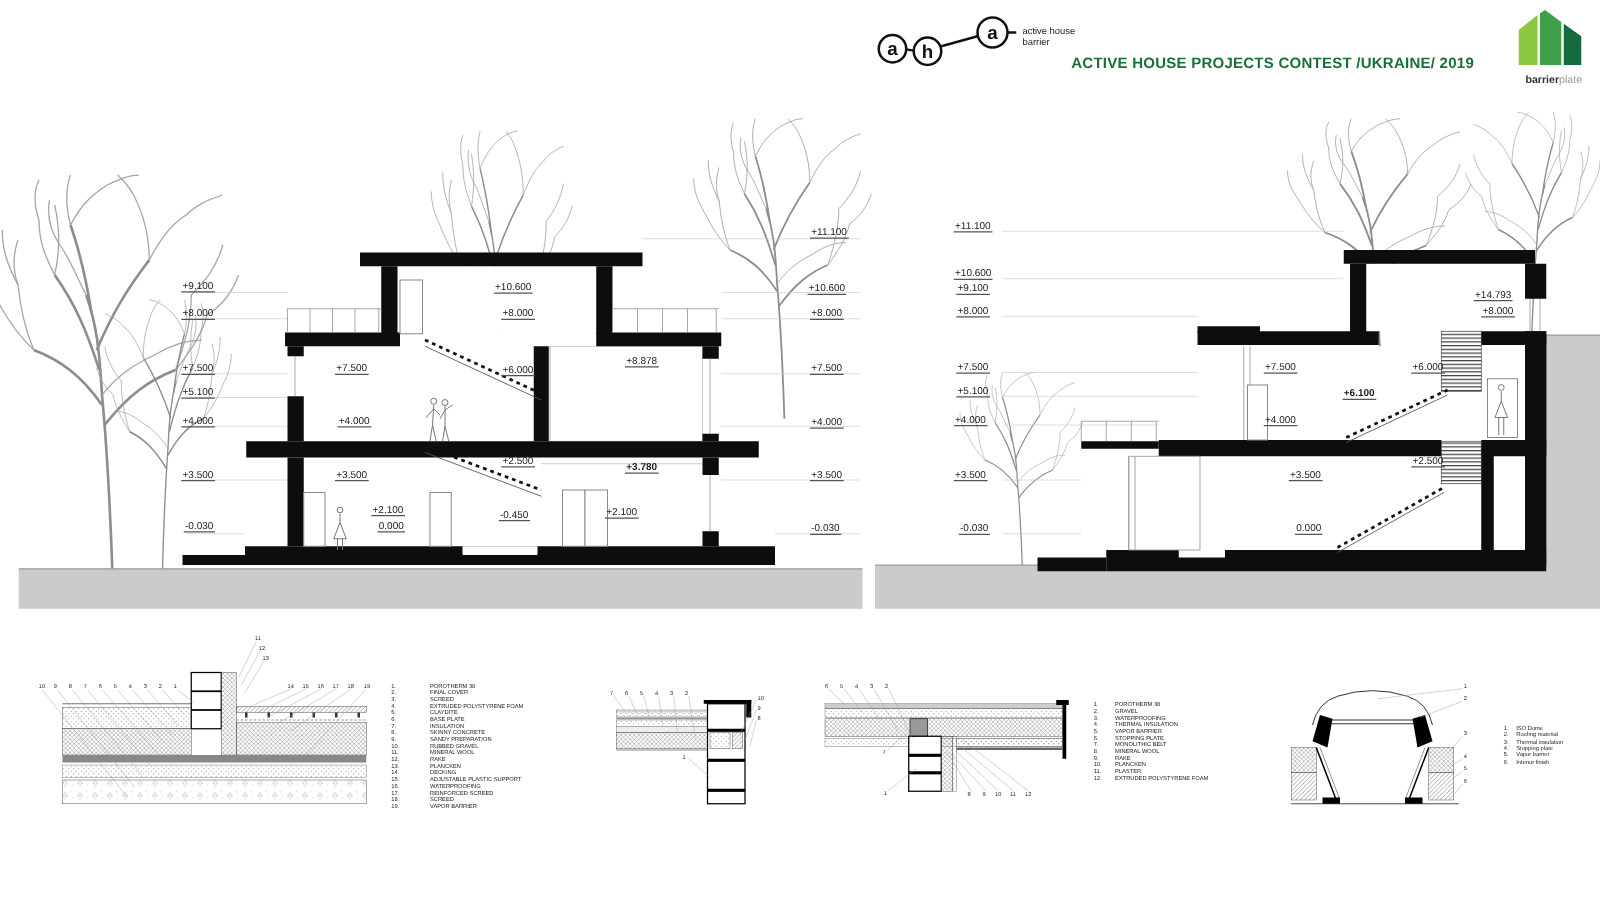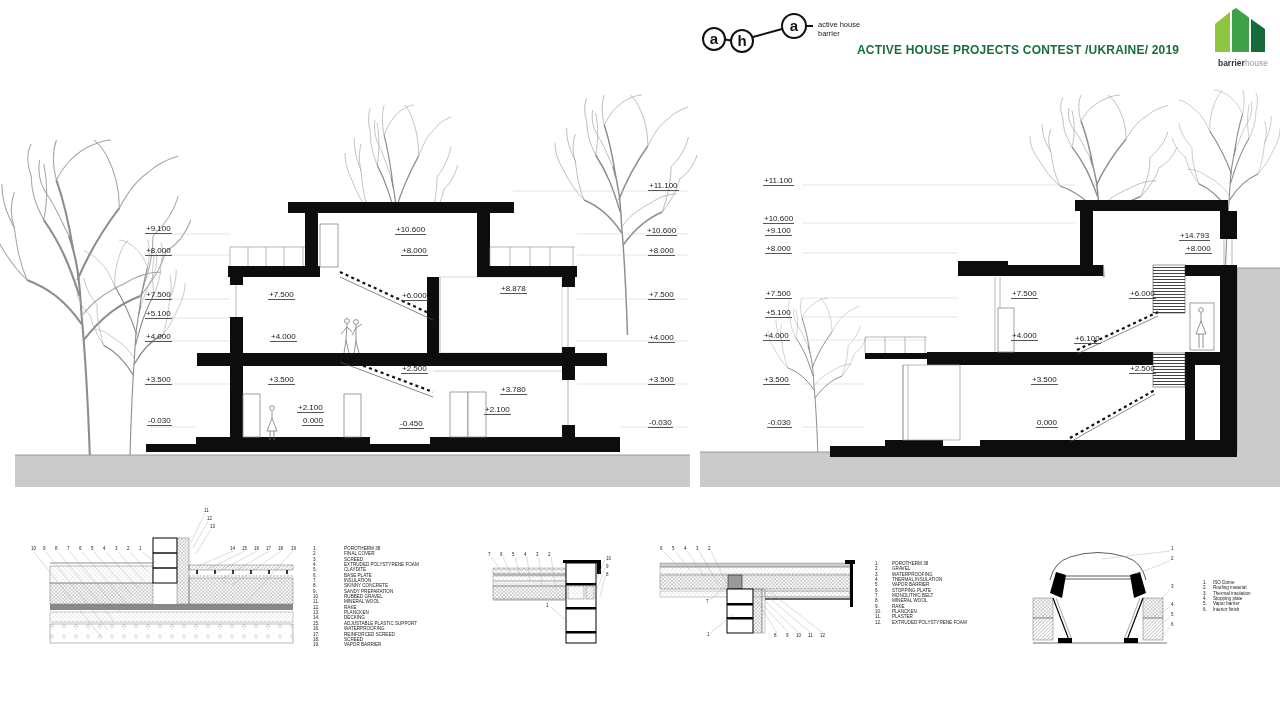--- a/index.html
+++ b/index.html
@@ -419,43 +419,43 @@
   </div>
 
   <div class="contest">ACTIVE HOUSE  PROJECTS CONTEST /UKRAINE/  2019</div>
 
   <svg class="brandlogo" width="60" height="50" viewBox="0 0 60 50">
     <polygon points="2,16 17,4 17,44 2,44" fill="#8DC63F"></polygon>
     <polygon points="19,2.5 23,0 36,9.5 36,44 19,44" fill="#3FA04A"></polygon>
     <polygon points="38,11 52,21 52,44 38,44" fill="#156B3B"></polygon>
   </svg>
   <div class="brandname">
-    <span class="b">barrier</span><span class="l">house</span>
+    <span class="b">barrier</span><span class="l">plate</span>
   </div>
 
   <div class="pts elev">
       <span style="left: 145px; top: 225px;">+9.100</span>
       <span style="left: 145px; top: 247px;">+8.000</span>
       <span style="left: 145px; top: 291px;">+7.500</span>
       <span style="left: 145px; top: 310px;">+5.100</span>
       <span style="left: 145px; top: 333px;">+4.000</span>
       <span style="left: 145px; top: 376px;">+3.500</span>
       <span style="left: 147px; top: 417px;">-0.030</span>
       <span style="left: 268px; top: 291px;">+7.500</span>
       <span style="left: 270px; top: 333px;">+4.000</span>
       <span style="left: 268px; top: 376px;">+3.500</span>
       <span style="left: 297px; top: 404px;">+2.100</span>
       <span style="left: 302px; top: 417px;">0.000</span>
       <span style="left: 395px; top: 226px;">+10.600</span>
       <span style="left: 401px; top: 247px;">+8.000</span>
       <span style="left: 401px; top: 292px;">+6.000</span>
       <span style="left: 401px; top: 365px;">+2.500</span>
-      <span style="left: 399px; top: 420px; text-align: center;">-0.450</span>
+      <span style="left: 399px; top: 408px; text-align: center;">-0.450</span>
       <span style="left: 500px; top: 285px;">+8.878</span>
-      <span style="left: 500px; top: 386px;">+3.780</span>
+      <span style="left: 500px; top: 370px; font-weight: bold;">+3.780</span>
       <span style="left: 484px; top: 406px;">+2.100</span>
       <span style="left: 648px; top: 182px;">+11.100</span>
       <span style="left: 646px; top: 227px;">+10.600</span>
       <span style="left: 648px; top: 247px;">+8.000</span>
       <span style="left: 648px; top: 291px;">+7.500</span>
       <span style="left: 648px; top: 334px;">+4.000</span>
       <span style="left: 648px; top: 376px;">+3.500</span>
       <span style="left: 648px; top: 419px;">-0.030</span>
     </div>
   <div class="pts elev">
@@ -463,21 +463,21 @@
       <span style="left: 763px; top: 215px;">+10.600</span>
       <span style="left: 765px; top: 227px;">+9.100</span>
       <span style="left: 765px; top: 245px;">+8.000</span>
       <span style="left: 765px; top: 290px;">+7.500</span>
       <span style="left: 765px; top: 309px;">+5.100</span>
       <span style="left: 763px; top: 332px;">+4.000</span>
       <span style="left: 763px; top: 376px;">+3.500</span>
       <span style="left: 767px; top: 419px;">-0.030</span>
       <span style="left: 1011px; top: 290px;">+7.500</span>
       <span style="left: 1011px; top: 332px;">+4.000</span>
-      <span style="left: 1074px; top: 335px;">+6.100</span>
+      <span style="left: 1074px; top: 311px; font-weight: bold;">+6.100</span>
       <span style="left: 1129px; top: 290px;">+6.000</span>
       <span style="left: 1031px; top: 376px;">+3.500</span>
       <span style="left: 1129px; top: 365px;">+2.500</span>
       <span style="left: 1036px; top: 419px;">0.000</span>
       <span style="left: 1179px; top: 232px;">+14.793</span>
       <span style="left: 1185px; top: 245px;">+8.000</span>
     </div>
 
   <div class="pts cos">
       <span style="left: 31px; top: 547px;">10</span>

